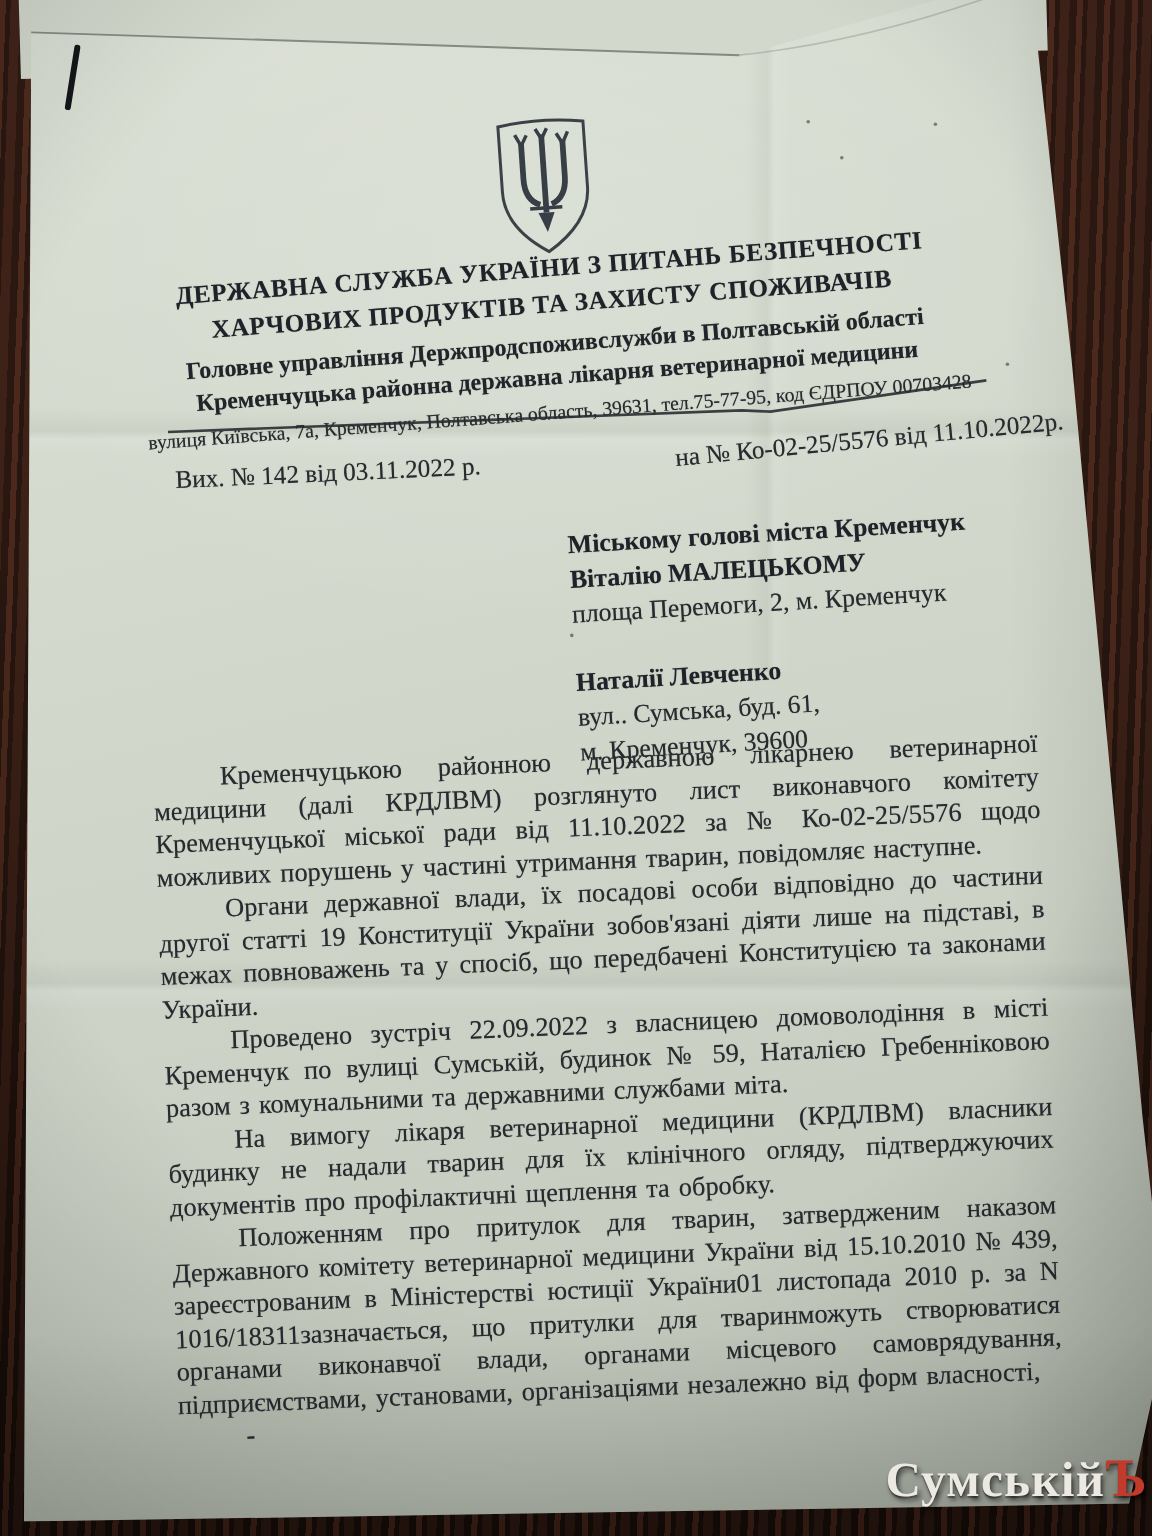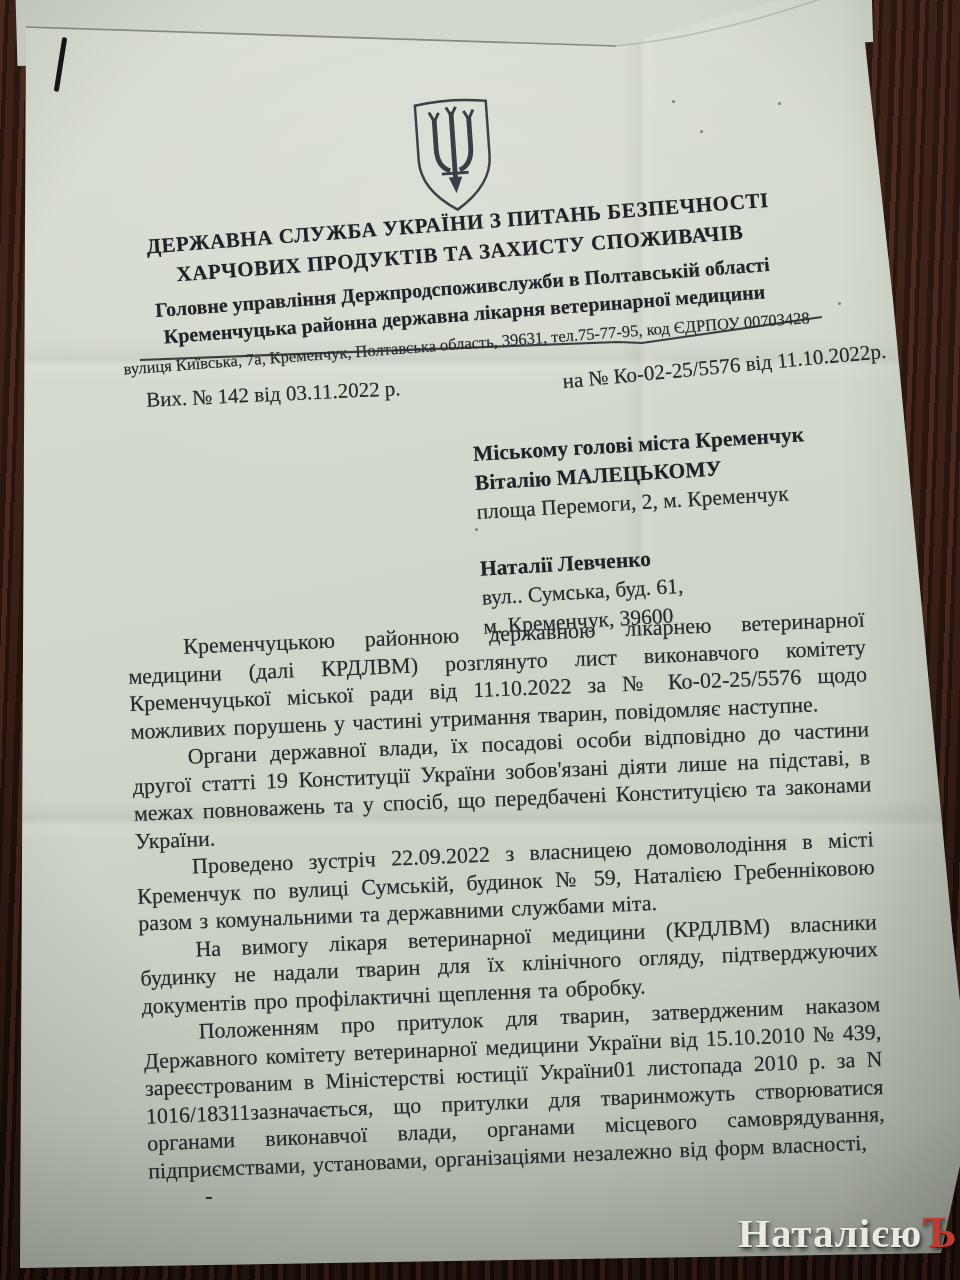--- a/index.html
+++ b/index.html
@@ -149,16 +149,16 @@
   <div class="doc-text body-block">
     <p>Кременчуцькою районною державною лікарнею ветеринарної медицини (далі КРДЛВМ) розглянуто лист виконавчого комітету Кременчуцької міської ради від 11.10.2022 за № Ко-02-25/5576 щодо можливих порушень у частині утримання тварин, повідомляє наступне.</p>
     <p>Органи державної влади, їх посадові особи відповідно до частини другої статті 19 Конституції України зобов'язані діяти лише на підставі, в межах повноважень та у спосіб, що передбачені Конституцією та законами України.</p>
     <p>Проведено зустріч 22.09.2022 з власницею домоволодіння в місті Кременчук по вулиці Сумській, будинок № 59, Наталією Гребенніковою разом з комунальними та державними службами міта.</p>
     <p>На вимогу лікаря ветеринарної медицини (КРДЛВМ) власники будинку не надали тварин для їх клінічного огляду, підтверджуючих документів про профілактичні щеплення та обробку.</p>
     <p>Положенням про притулок для тварин, затвердженим наказом Державного комітету ветеринарної медицини України від 15.10.2010 № 439, зареєстрованим в Міністерстві юстиції України01 листопада 2010 р. за N 1016/18311зазначається, що притулки для тваринможуть створюватися органами виконавчої влади, органами місцевого самоврядування, підприємствами, установами, організаціями незалежно від форм власності,</p>
     <p class="trailing-mark">-</p>
   </div>
 
   <div class="watermark">
-    <span>Наталією</span><span class="accent">Ъ</span>
+    <span>Сумській</span><span class="accent">Ъ</span>
   </div>
 
 </div>
 
 </body></html>

